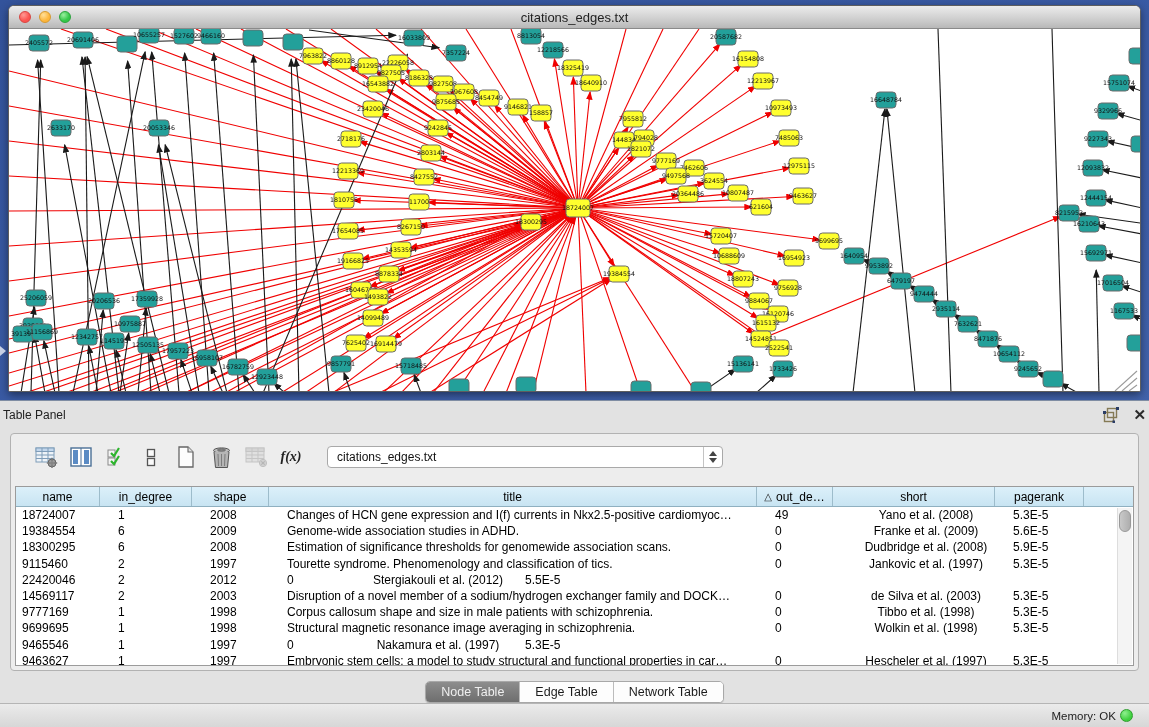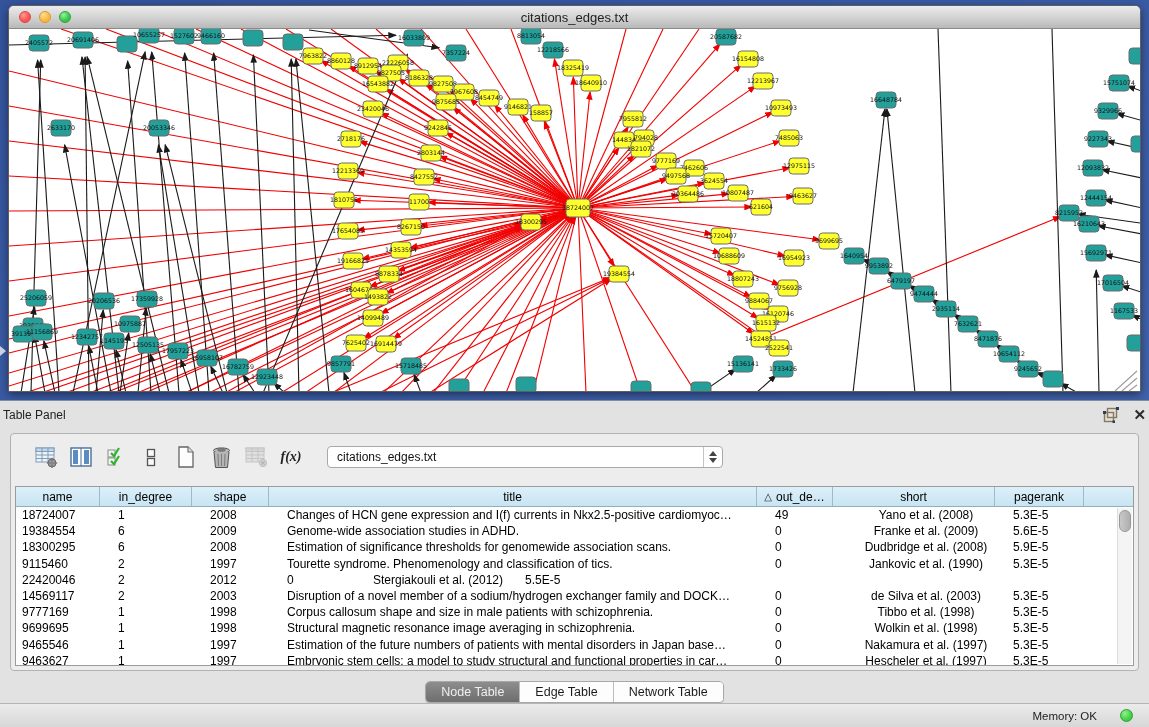--- a/index.html
+++ b/index.html
@@ -61,21 +61,21 @@
   .tabsrow { position:absolute; left:0; right:0; top:273px; display:flex; justify-content:center;margin-top:7px; }
   .seg { display:flex; border:1px solid #a8a8a8; border-radius:5px; overflow:hidden; background:#fff;
          box-shadow:0 1px 1px rgba(0,0,0,.15); }
   .seg button { font-family:"Liberation Sans",sans-serif; font-size:12.5px; padding:3px 15px; border:none; background:#fdfdfd;
                 color:#1c1c1c; cursor:pointer; border-right:1px solid #bcbcbc; }
   .seg button:last-child { border-right:none; }
   .seg button.selected { background:linear-gradient(#8d8d8d,#6e6e6e); color:#efefef; }
 
   .statusbar { position:absolute; left:0; right:0; bottom:0; height:24px;
                background:linear-gradient(#ebebeb,#d7d7d7); border-top:1px solid #b5b5b5;
-               display:flex; align-items:center; justify-content:flex-end; padding-right:16px; gap:23px; }
+               display:flex; align-items:center; justify-content:flex-end; padding-right:16px; gap:4px; }
   .memtext { font-size:11.5px; color:#222; }
   .memdot { width:13px; height:13px; border-radius:50%;
             background:radial-gradient(circle at 35% 30%,#8ff08f,#3ecf3e 65%); border:1px solid #2e9e2e; }
 </style>
 </head>
 <body>
 
 <div class="desktop">
 
   <div class="gwindow">
@@ -910,21 +910,21 @@
               <div class="td" style="width:76px">0</div>
               <div class="td center" style="width:162px">Dudbridge et al. (2008)</div>
               <div class="td" style="width:89px">5.9E-5</div>
             </div>
             <div class="trow">
               <div class="td" style="width:96px">9115460</div>
               <div class="td" style="width:92px">2</div>
               <div class="td" style="width:77px">1997</div>
               <div class="td" style="width:488px">Tourette syndrome. Phenomenology and classification of tics.</div>
               <div class="td" style="width:76px">0</div>
-              <div class="td center" style="width:162px">Jankovic et al. (1990)</div>
+              <div class="td center" style="width:162px">Jankovic et al. (1997)</div>
               <div class="td" style="width:89px">5.3E-5</div>
             </div>
             <div class="trow">
               <div class="td" style="width:96px">22420046</div>
               <div class="td" style="width:92px">2</div>
               <div class="td" style="width:77px">2012</div>
               <div class="td" style="width:76px">0</div>
               <div class="td center" style="width:162px">Stergiakouli et al. (2012)</div>
               <div class="td" style="width:89px">5.5E-5</div>
             </div>
@@ -952,21 +952,20 @@
               <div class="td" style="width:77px">1998</div>
               <div class="td" style="width:488px">Structural magnetic resonance image averaging in schizophrenia.</div>
               <div class="td" style="width:76px">0</div>
               <div class="td center" style="width:162px">Wolkin et al. (1998)</div>
               <div class="td" style="width:89px">5.3E-5</div>
             </div>
             <div class="trow">
               <div class="td" style="width:96px">9465546</div>
               <div class="td" style="width:92px">1</div>
               <div class="td" style="width:77px">1997</div>
-              <div class="td" style="width:488px">Estimation of the future numbers of patients with mental disorders in Japan base…</div>
               <div class="td" style="width:76px">0</div>
               <div class="td center" style="width:162px">Nakamura et al. (1997)</div>
               <div class="td" style="width:89px">5.3E-5</div>
             </div>
             <div class="trow">
               <div class="td" style="width:96px">9463627</div>
               <div class="td" style="width:92px">1</div>
               <div class="td" style="width:77px">1997</div>
               <div class="td" style="width:488px">Embryonic stem cells: a model to study structural and functional properties in car…</div>
               <div class="td" style="width:76px">0</div>

